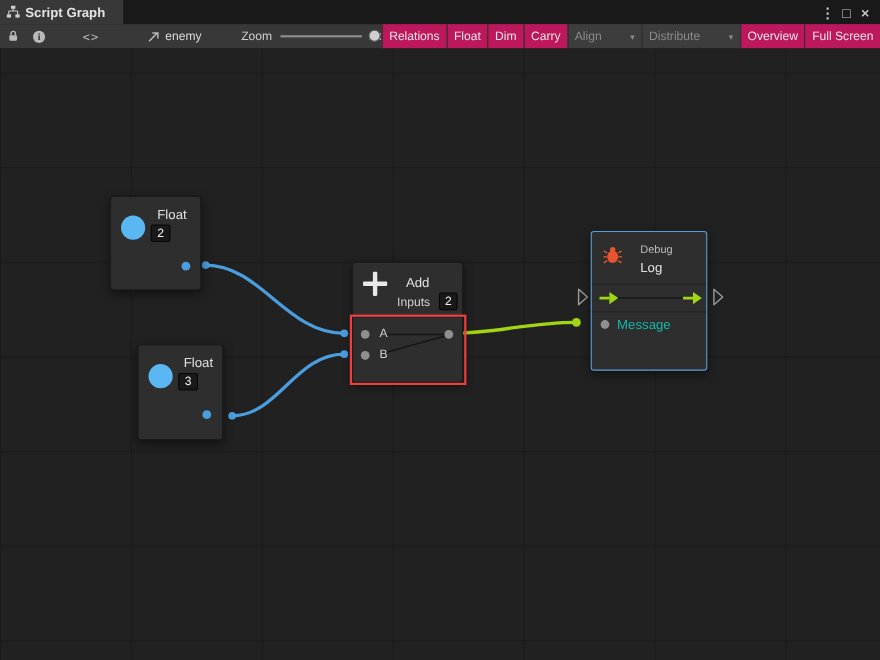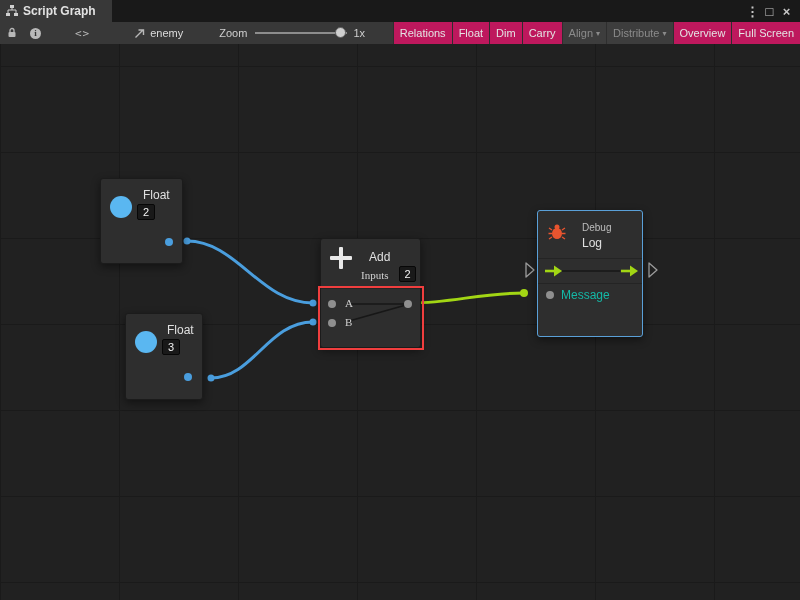--- a/index.html
+++ b/index.html
@@ -21,21 +21,21 @@
     font-size:9px; font-weight:bold; display:flex; align-items:center; justify-content:center; font-family:"Liberation Serif",serif;}
   .code-glyph { font-family:"DejaVu Sans Mono",monospace; color:#b8b8b8; font-size:11px; letter-spacing:1px;}
   .graph-name { margin-left:4px; color:#dcdcdc; }
   .zoom-label { margin-left:36px; color:#cfcfcf; }
   .zoom-slider { position:relative; width:92px; height:22px; margin-left:8px; display:flex; align-items:center; }
   .zoom-track { width:100%; height:2px; background:#8d8d8d; }
   .zoom-knob { position:absolute; left:80px; top:5px; width:11px; height:11px; border-radius:50%; background:#cfcfcf; border:1px solid #5f5f5f; }
   .zoom-value { margin-left:6px; color:#cfcfcf; }
   .tb-buttons { margin-left:auto; display:flex; height:22px; }
   .btn { display:flex; align-items:center; padding:0 6px; background:#be185d; border-left:1px solid #2e2e2e; color:#e4e4e4; white-space:nowrap; cursor:default; }
-  .btn.disabled { background:#3d3d3d; color:#8b8b8b; }
+  .btn.disabled { background:#3d3d3d; color:#8b8b8b;gap:23px; }
   .btn .caret { font-size:8px; margin-left:3px; }
   
   .canvas { position:absolute; left:0; top:44px; width:800px; height:556px;
     background-color:#212121;
     background-image:
       linear-gradient(to right, #1a1a1a 1px, transparent 1px),
       linear-gradient(to bottom, #1a1a1a 1px, transparent 1px);
     background-size:119px 86px;
     background-position:0 22px, 0 22px;
   }
@@ -44,21 +44,21 @@
   .wire.blue  { stroke:var(--wire-blue,#4a9ede); }
   .wire.green { stroke:var(--wire-green,#a2d614); }
   .ep.blue  { fill:var(--wire-blue,#4a9ede); }
   .ep.green { fill:var(--wire-green,#a2d614); }
   .flow-tri { fill:none; stroke:#9c9c9c; stroke-width:1.3; stroke-linejoin:round; }
   
   .node { position:absolute; z-index:2; background:#2e2e2e; border:1px solid #1b1b1b; border-radius:3px;
     box-shadow:0 3px 9px rgba(0,0,0,.45); }
   .debug-node { border:1px solid var(--selection-blue,#5aa0d8); }
   .nlabel { position:absolute; font-size:12px; color:#e0e0e0; white-space:nowrap; }
-  .nlabel.small { font-size:11px; color:#d0d0d0;font-family:Liberation Serif, serif; }
+  .nlabel.small { font-size:11px; color:#d0d0d0; }
   .valuebox { position:absolute; background:#191919; border:1px solid #070707; border-radius:2px;
     color:#f2f2f2; font-size:11px; text-align:center; line-height:14px; }
   .port { position:absolute; width:8px; height:8px; border-radius:50%; }
   .port.blue { background:var(--wire-blue,#4a9ede); }
   .port.gray { background:#8f8f8f; }
   .float-icon { position:absolute; left:9px; top:17px; width:22px; height:22px; border-radius:50%;
     background:var(--float-icon-blue,#5ab7f1); }
   .plus { position:absolute; left:9px; top:8px; width:22px; height:22px; }
   .plus::before { content:""; position:absolute; left:0; top:9px; width:22px; height:4px; background:#e8e8e8; border-radius:1px; }
   .plus::after  { content:""; position:absolute; left:9px; top:0; width:4px; height:22px; background:#e8e8e8; border-radius:1px; }

